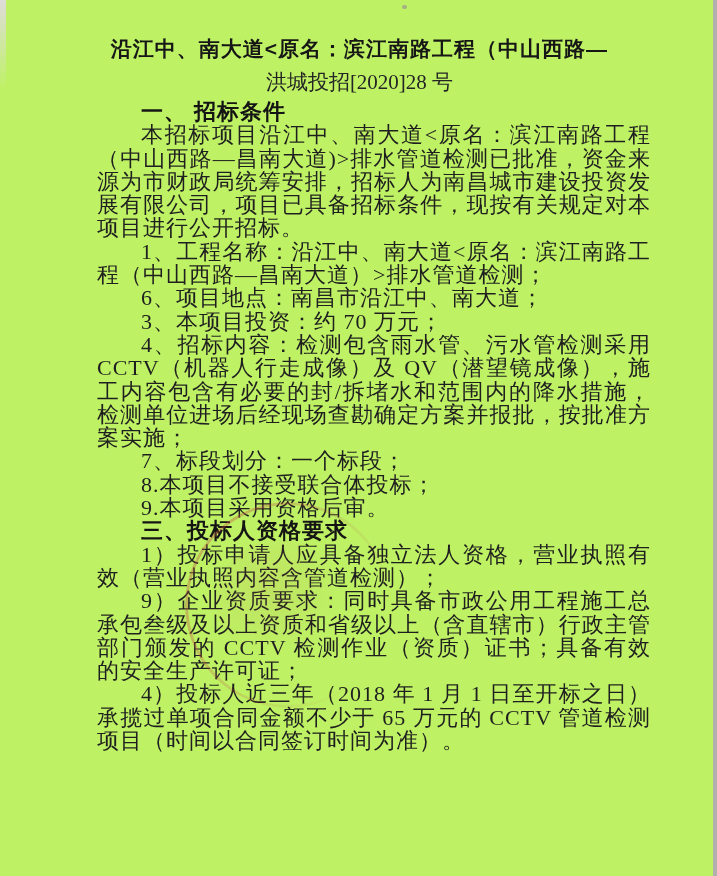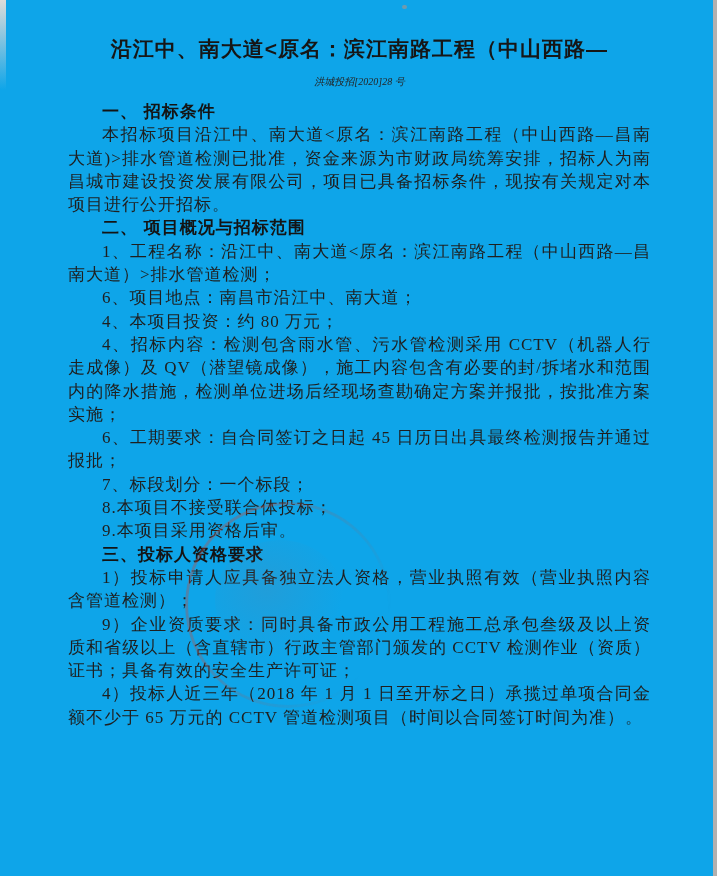--- a/index.html
+++ b/index.html
@@ -1,21 +1,21 @@
 <!DOCTYPE html>
 <html><head>
 <meta charset="utf-8">
 <style>
   html, body { margin: 0; padding: 0; background: #efefef; }
   .page {
     position: relative;
     width: 717px;
     height: 876px;
     margin: 0 auto;
-    background: #0ea5e9;
+    background: #bef264;
     overflow: hidden;
     font-family: "Liberation Serif", serif;
     color: #1f1f1f;
   }
   
   .scan-edge-right {
     position: absolute; top: 0; right: 0; bottom: 0; width: 4px;
     background: #b2b0ae;
   }
   .scan-smudge-topleft {
@@ -35,32 +35,32 @@
     text-align: center;
     font-family: "Liberation Sans", sans-serif;
     font-weight: 700;
     font-size: 21px;
     line-height: 31px;
     letter-spacing: 1px;
     color: #161616;
   }
   .docnum {
     text-align: center;
-    font-size: 10px;
+    font-size: 21px;
     line-height: 22px;
     margin-top: 7px;
     color: #242424;
-    font-style: italic;
   }
   .body-text {
     margin-top: 7px;
-    font-size: 17px;
+    font-size: 22px;
     line-height: 23.3px;
     letter-spacing: 1px;
     text-align: justify;
+    margin-left: 29px;
   }
   .body-text p { margin: 0; text-indent: 2em; }
   .body-text p.heading {
     font-family: "Liberation Sans", sans-serif;
     font-weight: 700;
     color: #141414;
   }
   
   .seal {
     position: absolute;
@@ -92,26 +92,24 @@
   <div class="scan-speck"></div>
 
   <div class="doc">
     <div class="title">
       <div>沿江中、南大道&lt;原名：滨江南路工程（中山西路—</div>
     </div>
     <div class="docnum">洪城投招[2020]28 号</div>
     <div class="body-text" id="doc-body">
         <p class="heading">一、 招标条件</p>
         <p class="para">本招标项目沿江中、南大道&lt;原名：滨江南路工程（中山西路—昌南大道)&gt;排水管道检测已批准，资金来源为市财政局统筹安排，招标人为南昌城市建设投资发展有限公司，项目已具备招标条件，现按有关规定对本项目进行公开招标。</p>
-        <p class="heading">二、 项目概况与招标范围</p>
         <p class="para">1、工程名称：沿江中、南大道&lt;原名：滨江南路工程（中山西路—昌南大道）&gt;排水管道检测；</p>
         <p class="para">6、项目地点：南昌市沿江中、南大道；</p>
-        <p class="para">4、本项目投资：约 80 万元；</p>
+        <p class="para">3、本项目投资：约 70 万元；</p>
         <p class="para">4、招标内容：检测包含雨水管、污水管检测采用 CCTV（机器人行走成像）及 QV（潜望镜成像），施工内容包含有必要的封/拆堵水和范围内的降水措施，检测单位进场后经现场查勘确定方案并报批，按批准方案实施；</p>
-        <p class="para">6、工期要求：自合同签订之日起 45 日历日出具最终检测报告并通过报批；</p>
         <p class="para">7、标段划分：一个标段；</p>
         <p class="para">8.本项目不接受联合体投标；</p>
         <p class="para">9.本项目采用资格后审。</p>
         <p class="heading">三、投标人资格要求</p>
         <p class="para">1）投标申请人应具备独立法人资格，营业执照有效（营业执照内容含管道检测）；</p>
         <p class="para">9）企业资质要求：同时具备市政公用工程施工总承包叁级及以上资质和省级以上（含直辖市）行政主管部门颁发的 CCTV 检测作业（资质）证书；具备有效的安全生产许可证；</p>
         <p class="para">4）投标人近三年（2018 年 1 月 1 日至开标之日）承揽过单项合同金额不少于 65 万元的 CCTV 管道检测项目（时间以合同签订时间为准）。</p>
       </div>
   </div>
 

